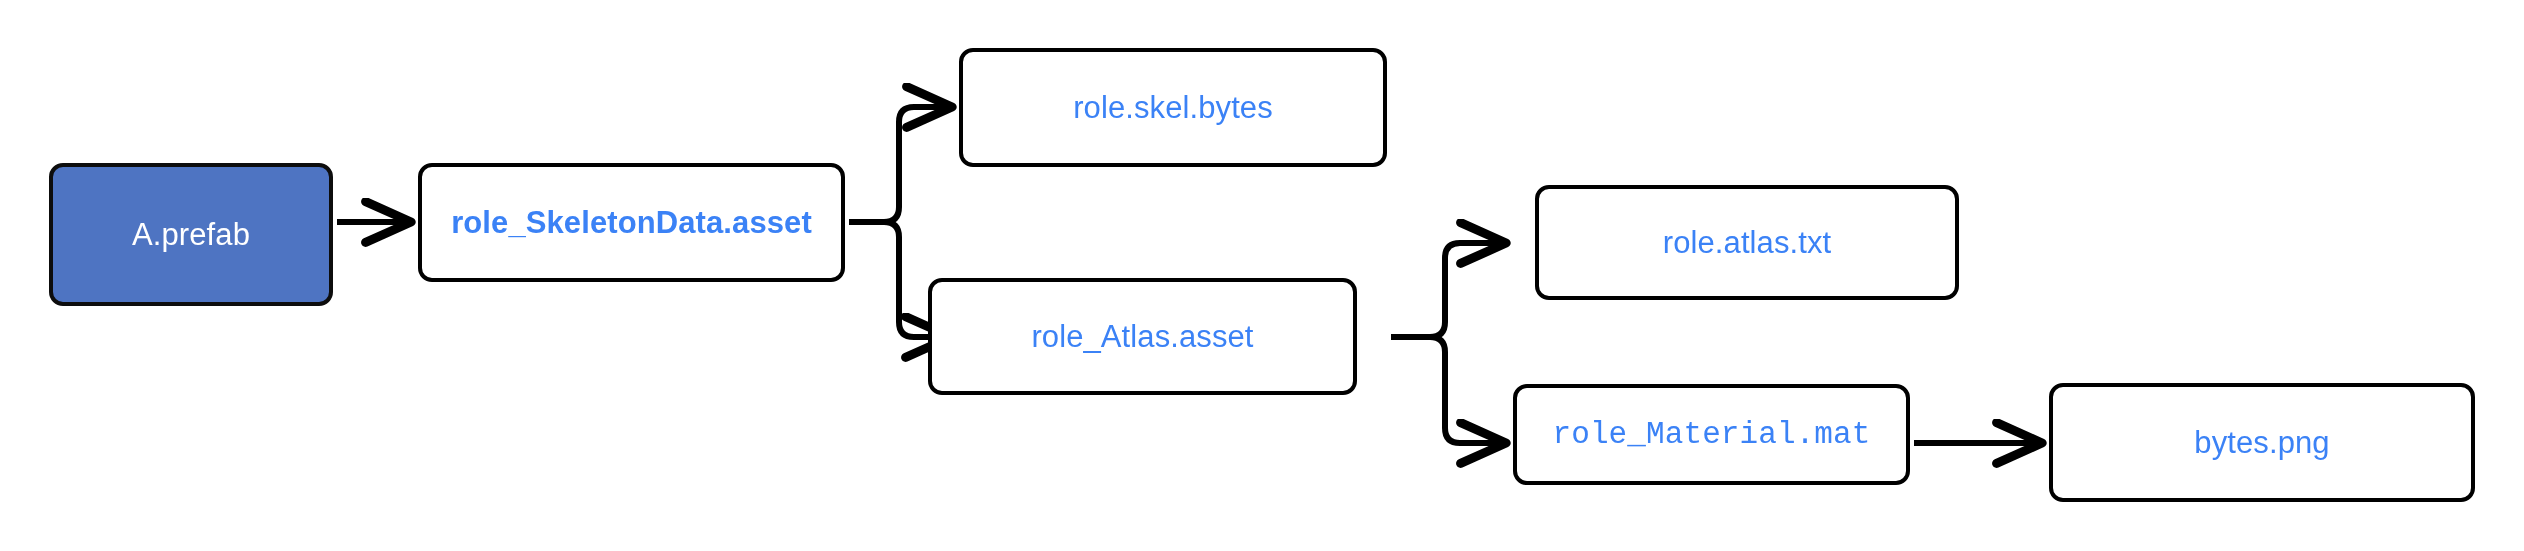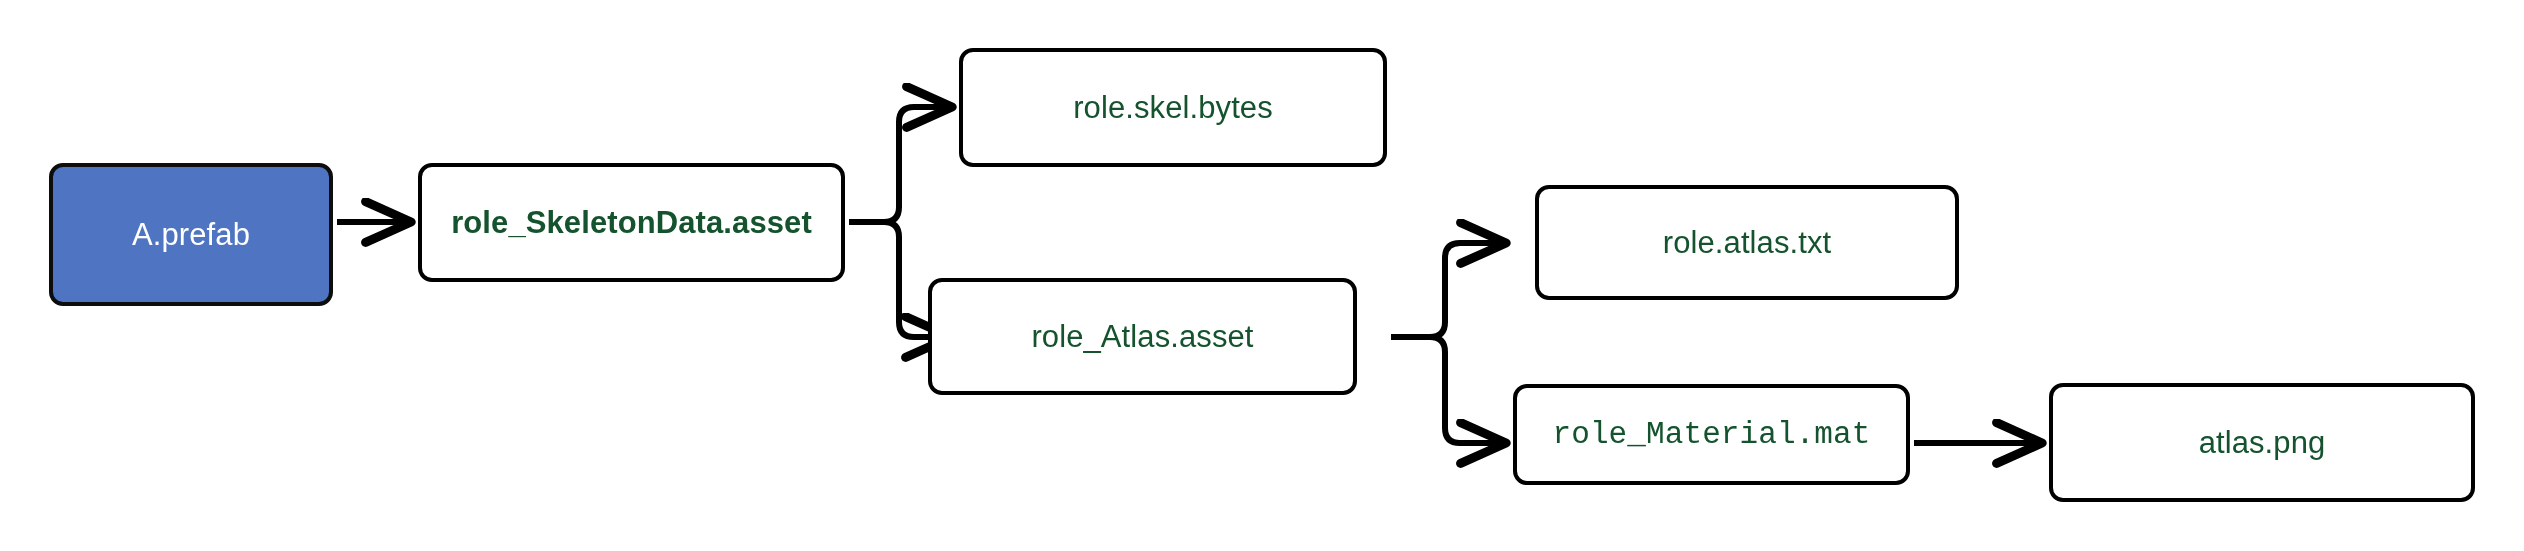--- a/index.html
+++ b/index.html
@@ -30,21 +30,21 @@
   }
   .node {
     position: absolute;
     box-sizing: border-box;
     display: flex;
     align-items: center;
     justify-content: center;
     border: 4px solid #000000;
     border-radius: 14px;
     background: #ffffff;
-    color: #14532d;
+    color: #3b82f6;
     font-size: 31px;
     line-height: 1.2;
     letter-spacing: 0.1px;
     white-space: nowrap;
     z-index: 2;
   }
   .node.accent {
     background: #4e74c2;
     border-color: #0d0d0d;
     color: #ffffff;
@@ -94,16 +94,16 @@
 
   <div class="node" style="left:1513px; top:185px; width:424px; height:115px;margin-left:22px;">
     <span class="node-label">role.atlas.txt</span>
   </div>
 
   <div class="node" style="left:1513px; top:384px; width:397px; height:101px;font-family:Liberation Mono, monospace;">
     <span class="node-label">role_Material.mat</span>
   </div>
 
   <div class="node" style="left:2049px; top:383px; width:426px; height:119px;">
-    <span class="node-label">atlas.png</span>
+    <span class="node-label">bytes.png</span>
   </div>
 
 </div>
 
 </body></html>

